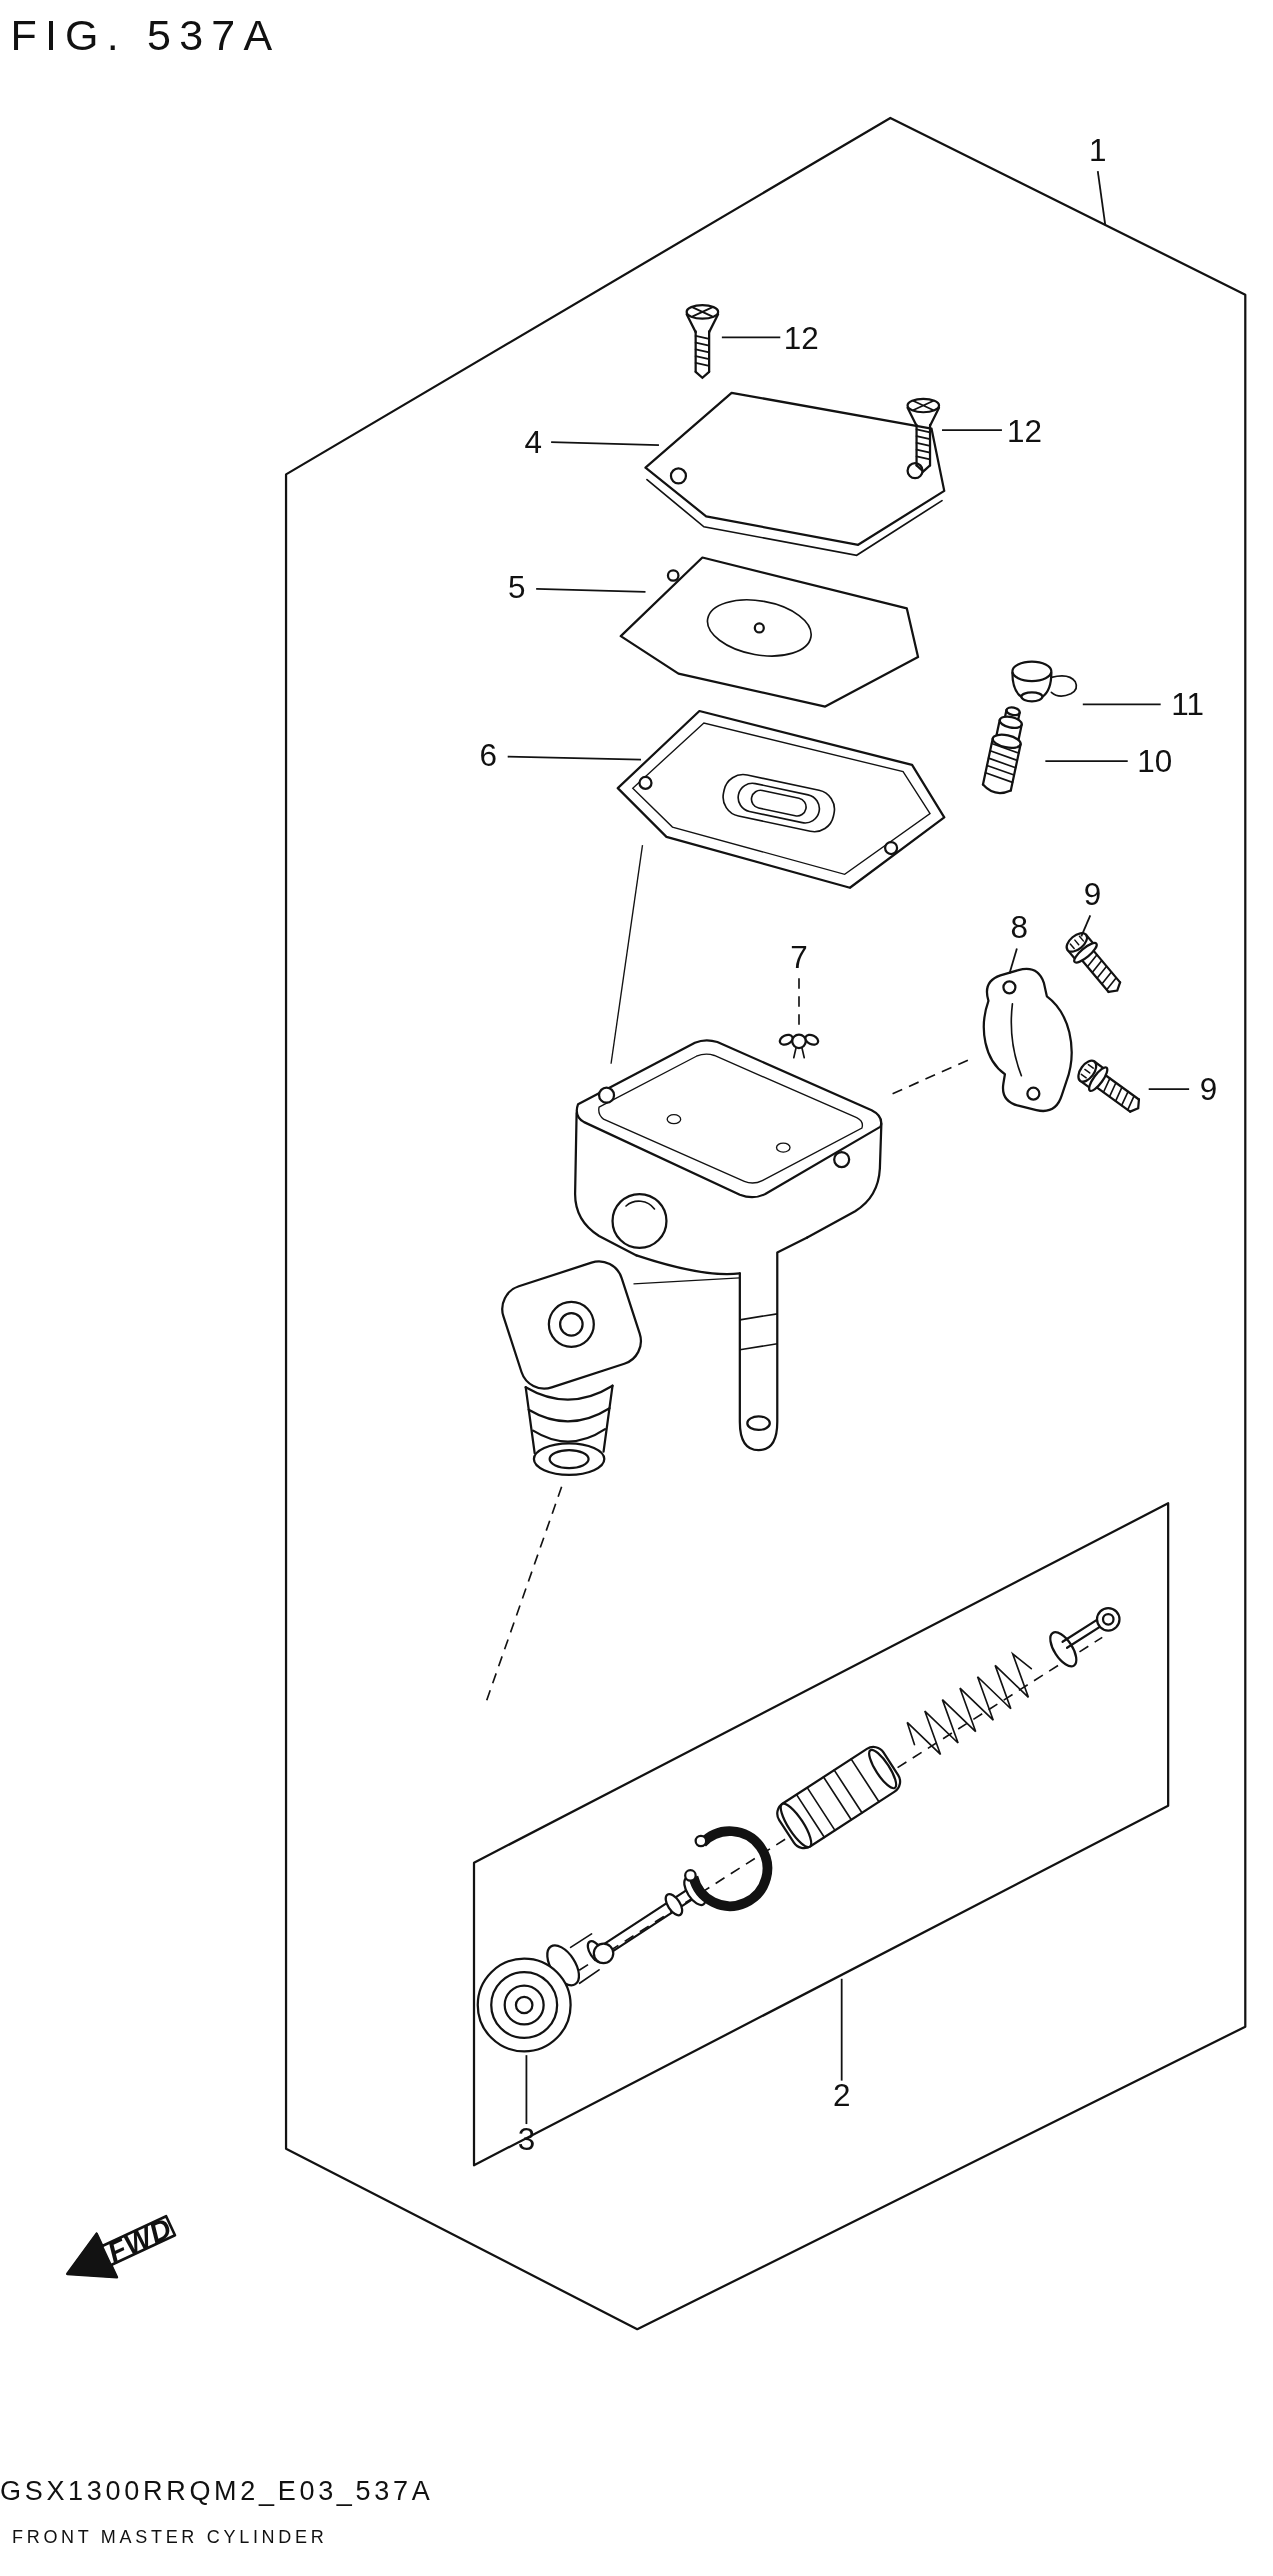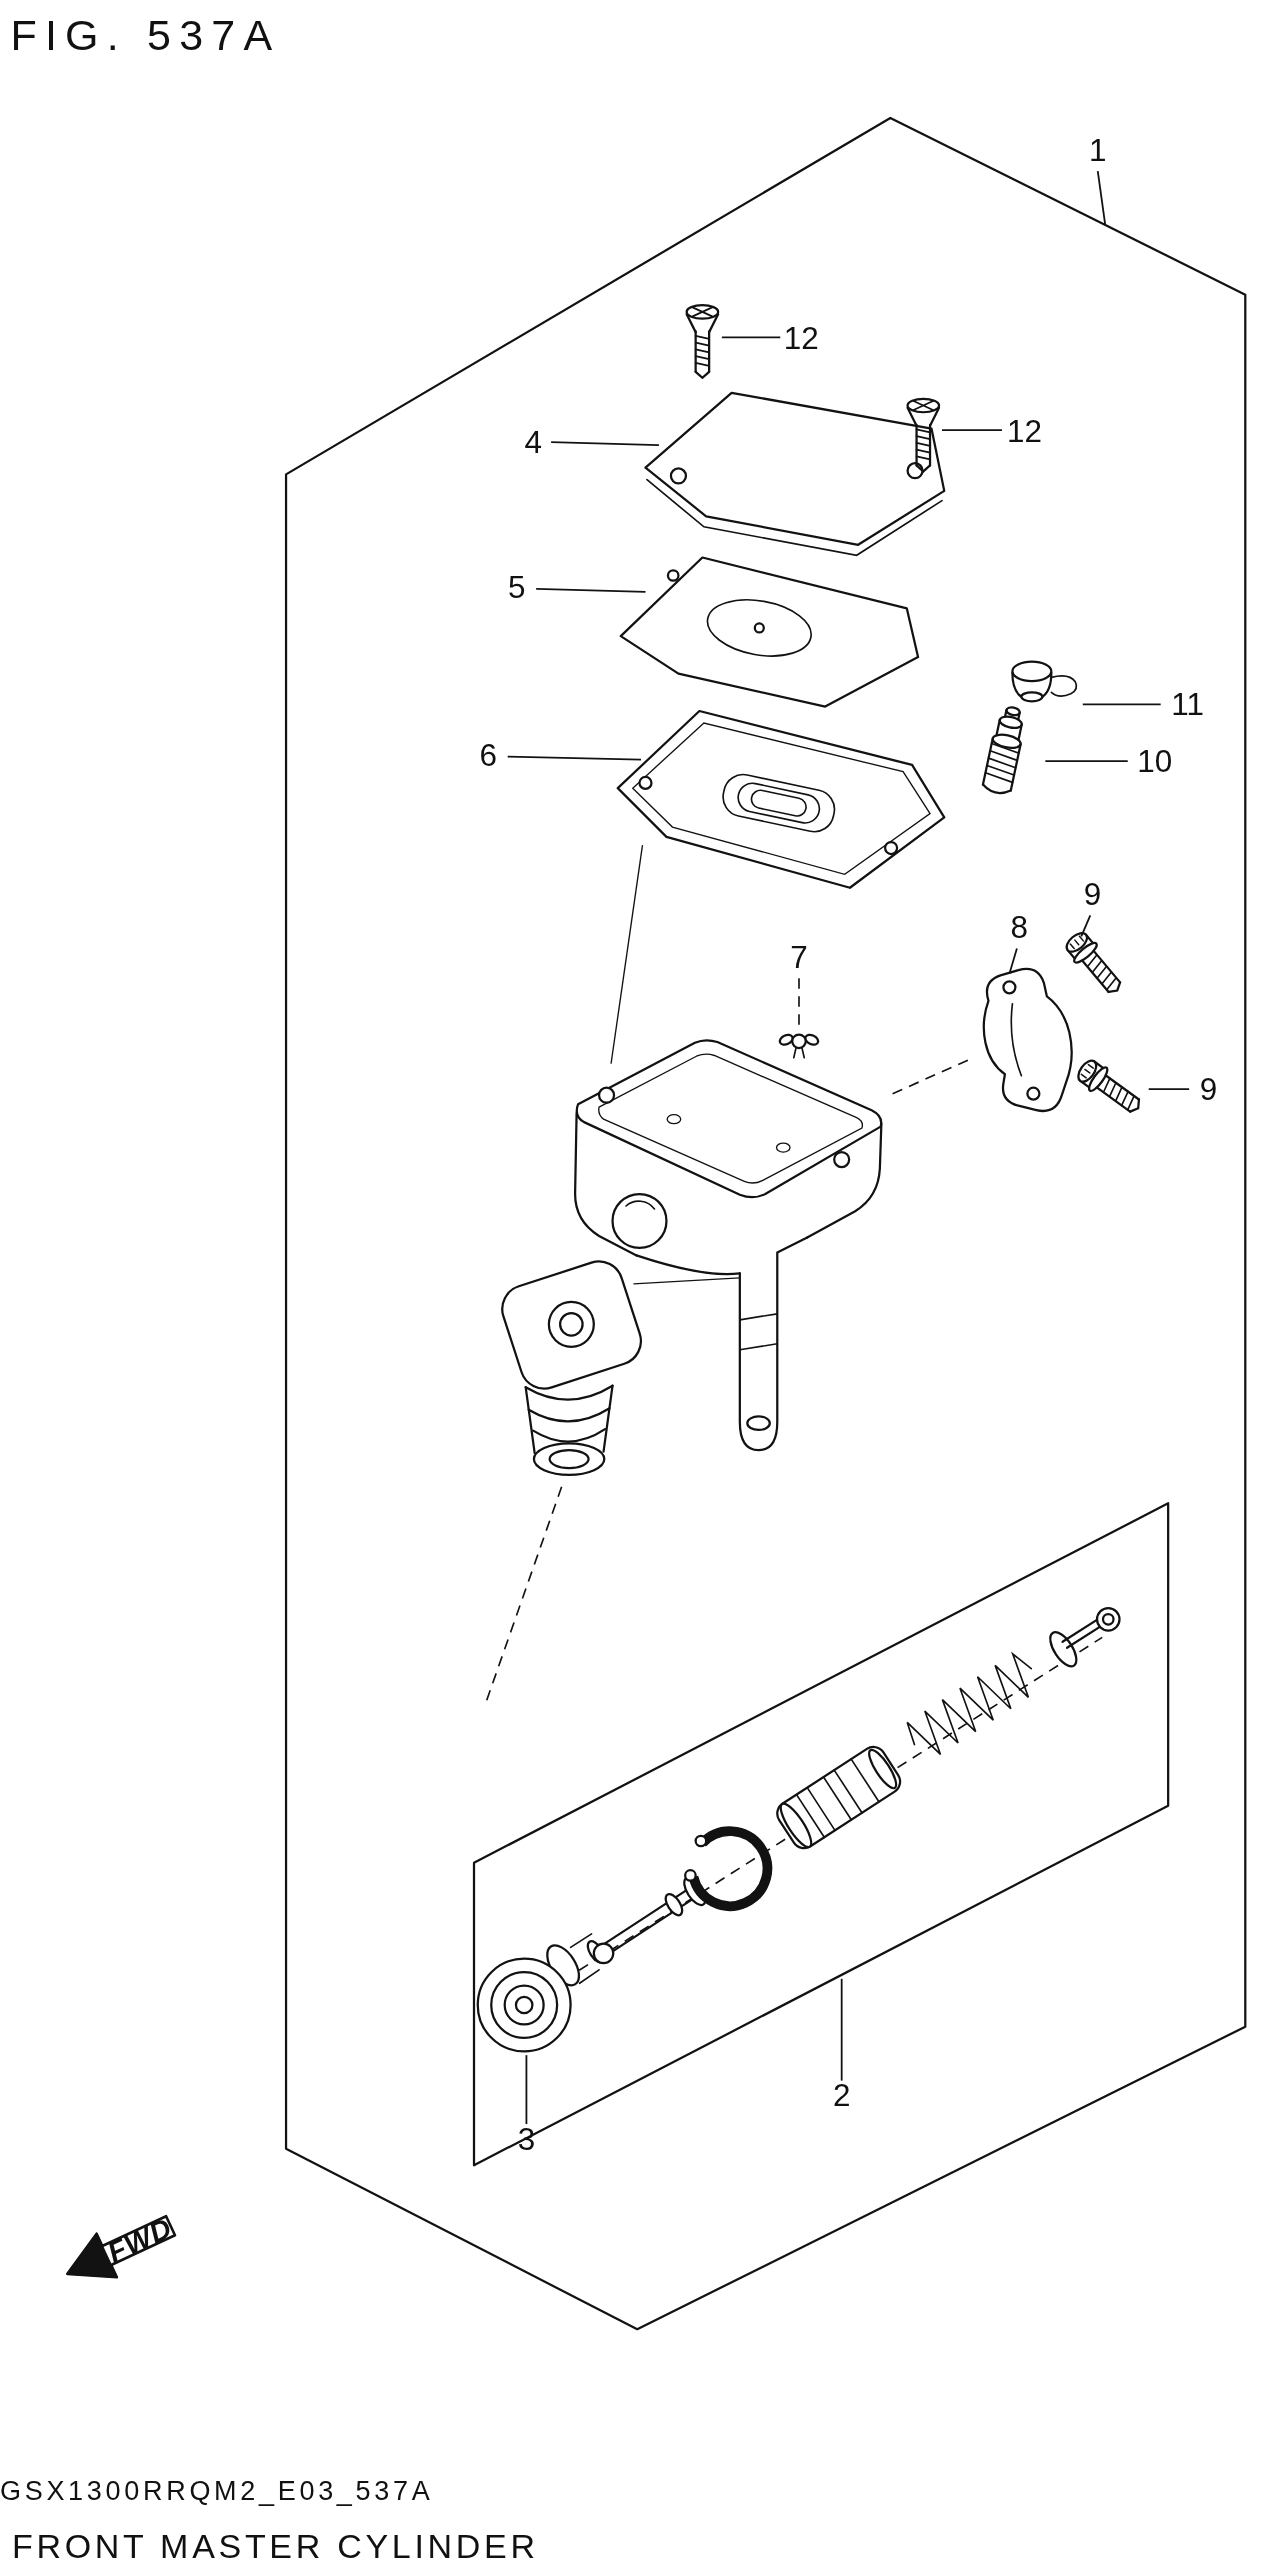--- a/index.html
+++ b/index.html
@@ -27,21 +27,21 @@
     top:2476px;
     left:0;
     font-size:27px;
     letter-spacing:3.7px;
     white-space:nowrap;
   }
   .fig-name {
     position:absolute;
     top:2527px;
     left:12px;
-    font-size:34px;
+    font-size:18px;
     letter-spacing:3.7px;
     white-space:nowrap;
   }
   svg.diagram { position:absolute; inset:0; }
   .part { fill:#ffffff; stroke:#121212; stroke-width:3; stroke-linejoin:round; stroke-linecap:round; }
   .ln   { fill:none; stroke:#121212; stroke-width:3; stroke-linejoin:round; stroke-linecap:round; }
   .ln2  { fill:none; stroke:#121212; stroke-width:2.2; stroke-linecap:round; }
   .thin { fill:none; stroke:#121212; stroke-width:1.8; }
   .dash { fill:none; stroke:#121212; stroke-width:2.2; stroke-dasharray:14 10; }
   .leader { fill:none; stroke:#121212; stroke-width:2.4; }

